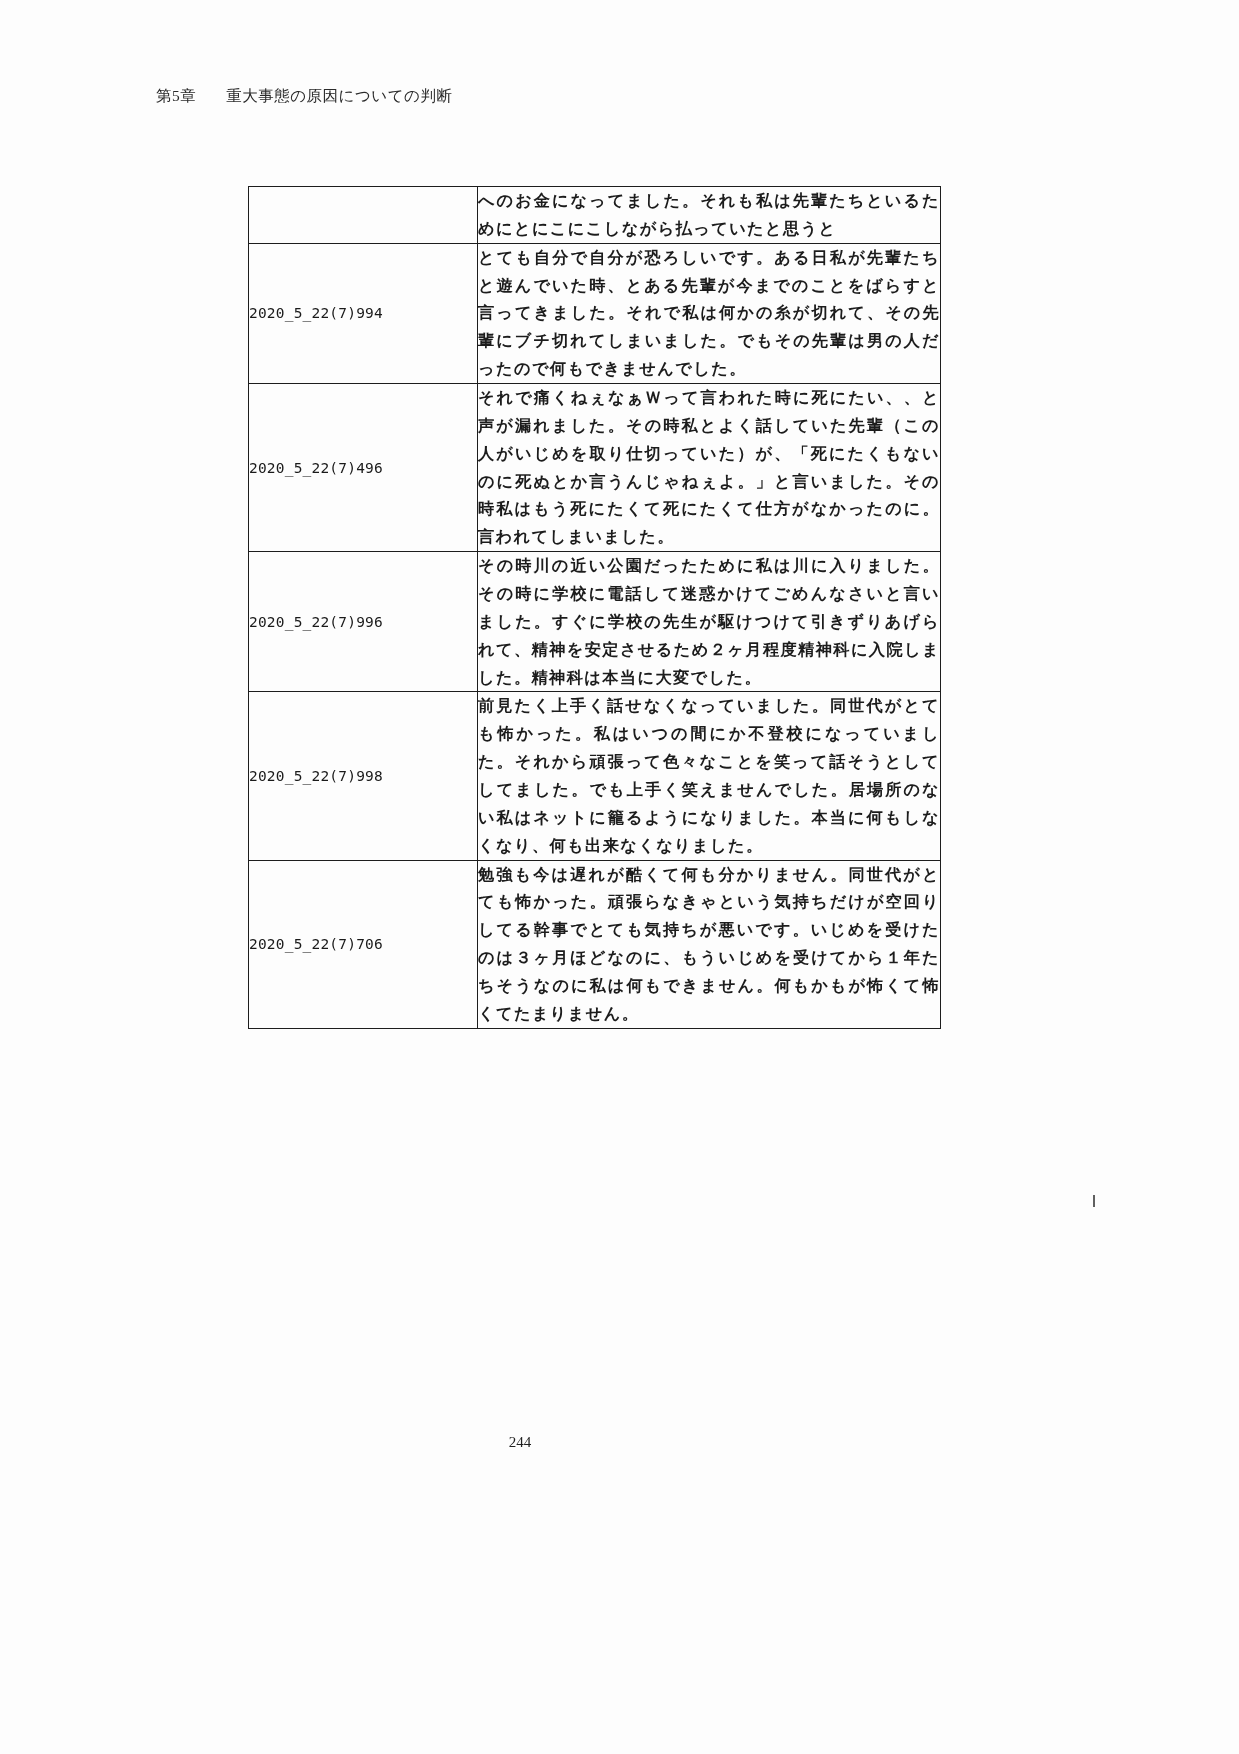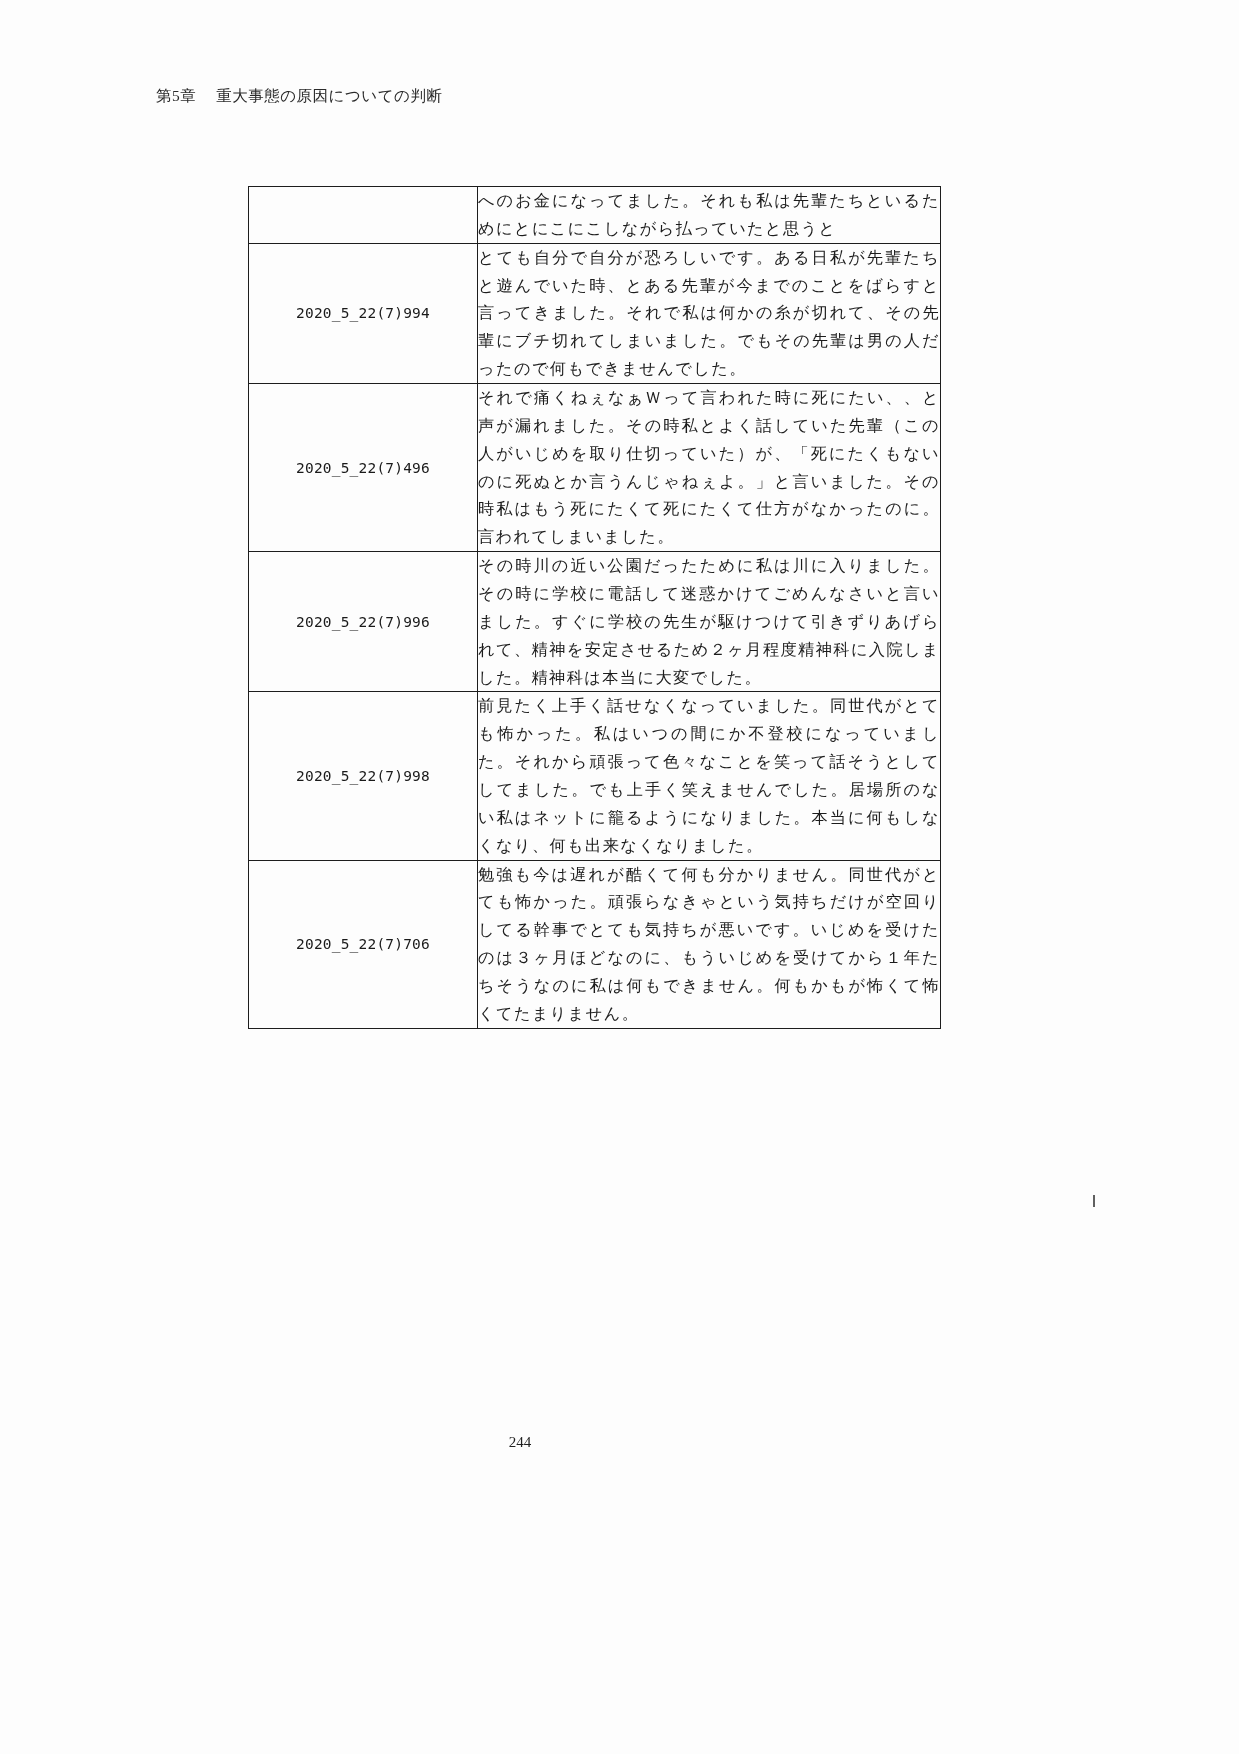--- a/index.html
+++ b/index.html
@@ -25,48 +25,49 @@
   .header {
     position: absolute;
     left: 156px;
     top: 86px;
     font-size: 15.5px;
     letter-spacing: 0.5px;
     white-space: nowrap;
     color: #2a2a2a;
   }
   .header .chap {
-    margin-right: 20px;
+    margin-right: 30px;
   }
   table.transcript {
     position: absolute;
     left: 248px;
     top: 186px;
     width: 690px;
     border-collapse: collapse;
     table-layout: fixed;
   }
   table.transcript td {
     border: 1px solid #1d1d1d;
     vertical-align: middle;
     padding: 0;
   }
   td.idcell {
     width: 228px;
-    text-align: center;
+    text-align: left;
     font-family: "DejaVu Sans Mono", "Liberation Mono", monospace;
     font-size: 14.5px;
     letter-spacing: 0.2px;
     color: #1a1a1a;
     padding: 4px 6px;
   }
   td.textcell {
     width: 462px;
     padding: 8px 10px 10px 10px;
     vertical-align: top;
+    font-weight: bold;
   }
   .jp {
     font-family: "DejaVu Serif", "Liberation Serif", serif;
     font-size: 16.2px;
     line-height: 1.72;
     letter-spacing: 1.4px;
     text-align: justify;
     text-justify: inter-character;
     color: #1c1c1c;
     word-break: break-all;

